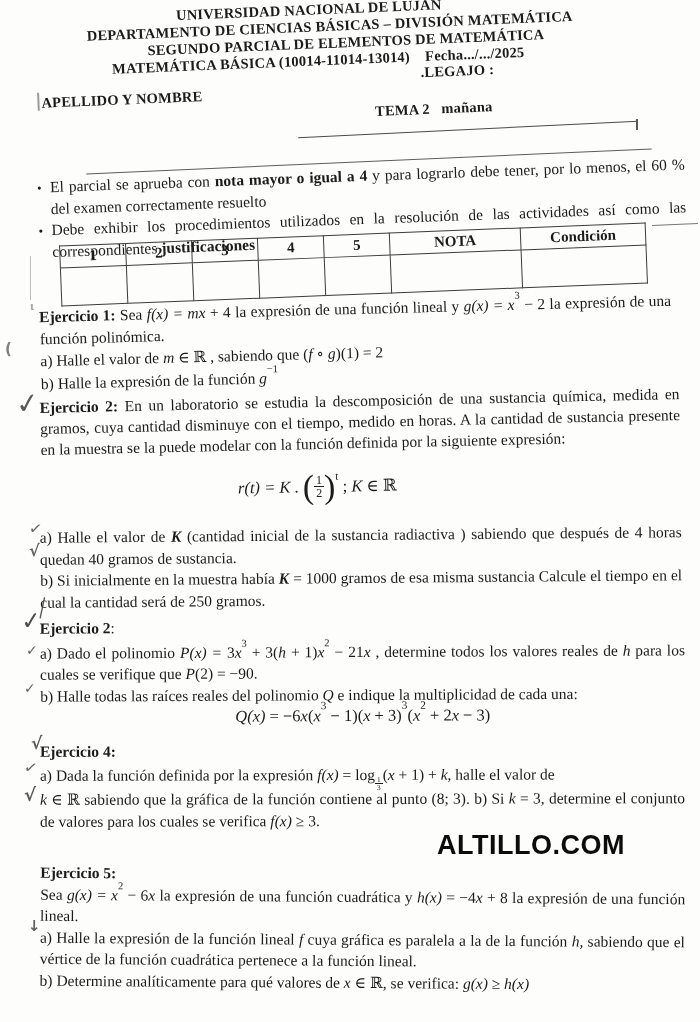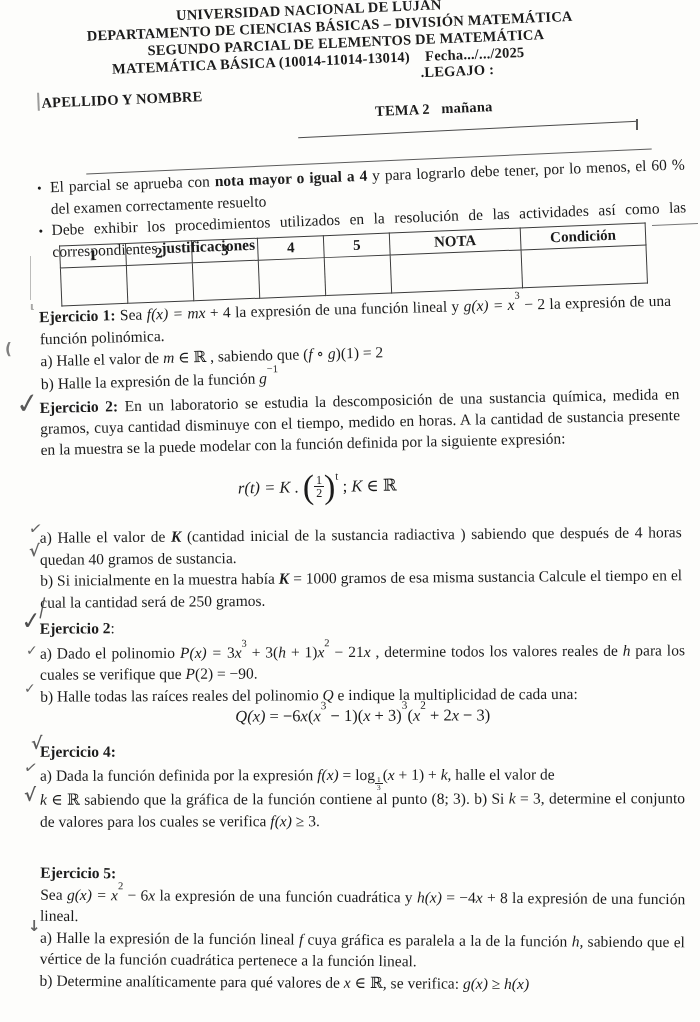--- a/index.html
+++ b/index.html
@@ -139,20 +139,21 @@
     <p class="noj">b) Halle todas las raíces reales del polinomio <i>Q</i> e indique la multiplicidad de cada una:</p>
     <p class="noj formula" style="text-align:center;"><i>Q(x)</i> = −6<i>x</i>(<i>x</i><sup>3</sup> − 1)(<i>x</i> + 3)<sup>3</sup>(<i>x</i><sup>2</sup> + 2<i>x</i> − 3)</p>
   </div>
 
   <div class="abs para" style="left:40px;top:740px;width:645px;transform:rotate(-0.15deg);">
     <p class="noj"><b>Ejercicio 4:</b></p>
     <p class="noj" style="line-height:26px;">a) Dada la función definida por la expresión <i>f(x)</i> = log<sub><span class="frac"><span class="fn">1</span><span class="fd">3</span></span></sub>(<i>x</i> + 1) + <i>k</i>, halle el valor de</p>
     <p><i>k</i> ∈ ℝ sabiendo que la gráfica de la función contiene al punto (8; 3). b) Si <i>k</i> = 3, determine el conjunto de valores para los cuales se verifica <i>f(x)</i> ≥ 3.</p>
   </div>
 
+  <div class="abs wm" style="left:437px;top:830px;">ALTILLO.COM</div>
 
   <div class="abs para" style="left:40px;top:864px;width:645px;transform:rotate(0.4deg);">
     <p class="noj"><b>Ejercicio 5:</b></p>
     <p>Sea  <i>g(x) = x</i><sup>2</sup> − 6<i>x</i>  la expresión de una función cuadrática y  <i>h(x)</i> = −4<i>x</i> + 8  la expresión de una función lineal.</p>
     <p>a) Halle la expresión de la función lineal <i>f</i> cuya gráfica es paralela a la de la función <i>h</i>, sabiendo que el vértice de la función cuadrática pertenece a la función lineal.</p>
     <p class="noj">b) Determine analíticamente para qué valores de <i>x</i> ∈ ℝ, se verifica:  <i>g(x)</i>  ≥ <i>h(x)</i></p>
   </div>
 
   <div id="marks">
       <span class="mark" style="left: 30px; top: 301px; font-size: 11px; transform: rotate(0deg); opacity: 0.45;">ι</span>

